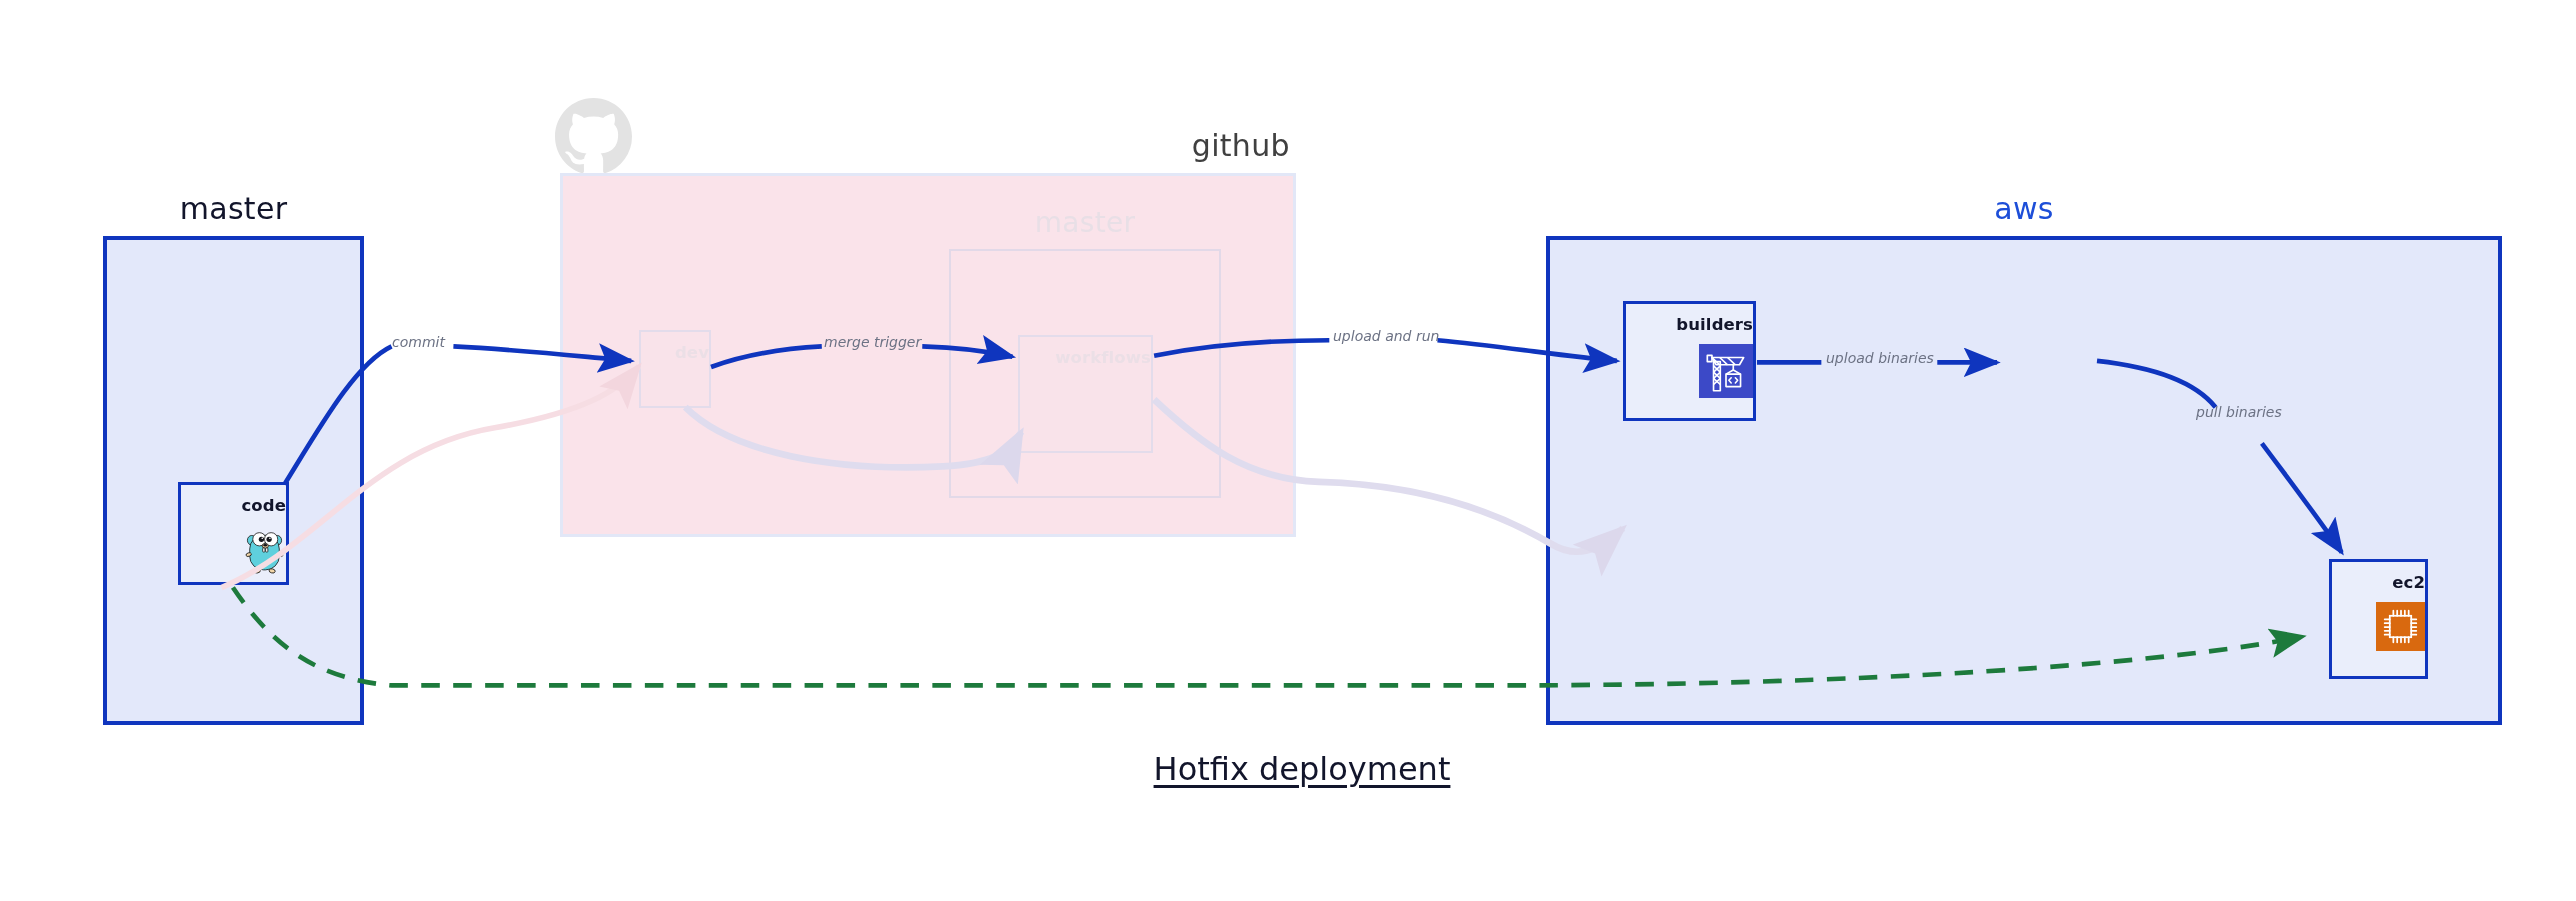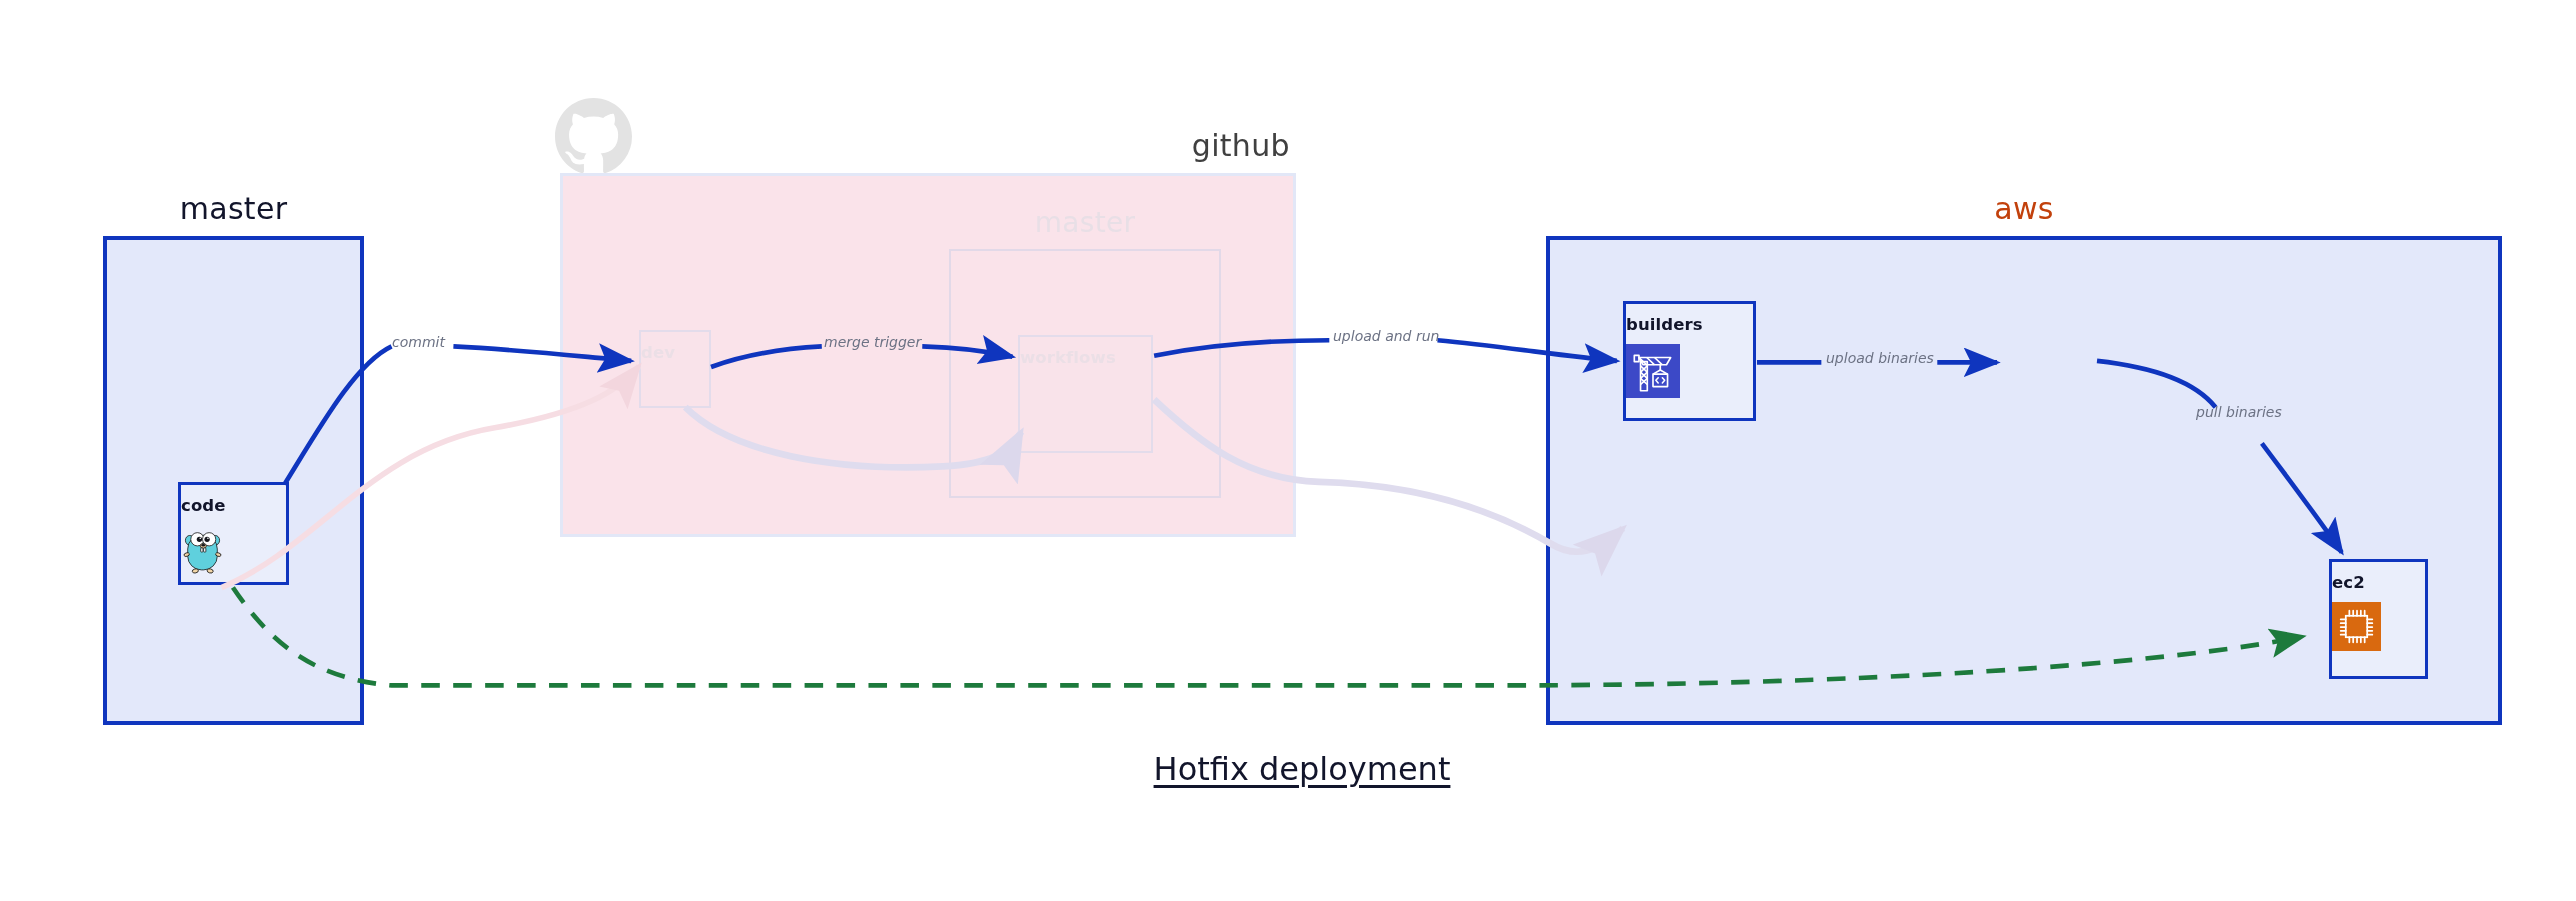--- a/index.html
+++ b/index.html
@@ -53,21 +53,21 @@
     width: 956px;
     height: 489px;
     background: #E3E8FA;
     border: 4.1px solid #0F35BE;
   }
   .label-aws {
     left: 1546px;
     top: 191px;
     width: 956px;
     text-align: center;
-    color: #c2410c;
+    color: #1d4ed8;
   }
 
   
   .group.github {
     left: 560px;
     top: 173px;
     width: 736px;
     height: 364px;
     background: #FAE3EA;
     border: 3.1px solid #E2E7F7;
@@ -99,21 +99,21 @@
   }
 
   
   .node {
     position: absolute;
     box-sizing: border-box;
     background: #EAEEFB;
     border: 3.6px solid #0F35BE;
     display: flex;
     flex-direction: column;
-    align-items: flex-start;
+    align-items: flex-end;
   }
   .node .node-title {
     font-size: 16.5px;
     font-weight: bold;
     color: #12152B;
     margin-top: 11.3px;
     letter-spacing: 0.1px;
     white-space: nowrap;
   }
   .node .node-icon {

